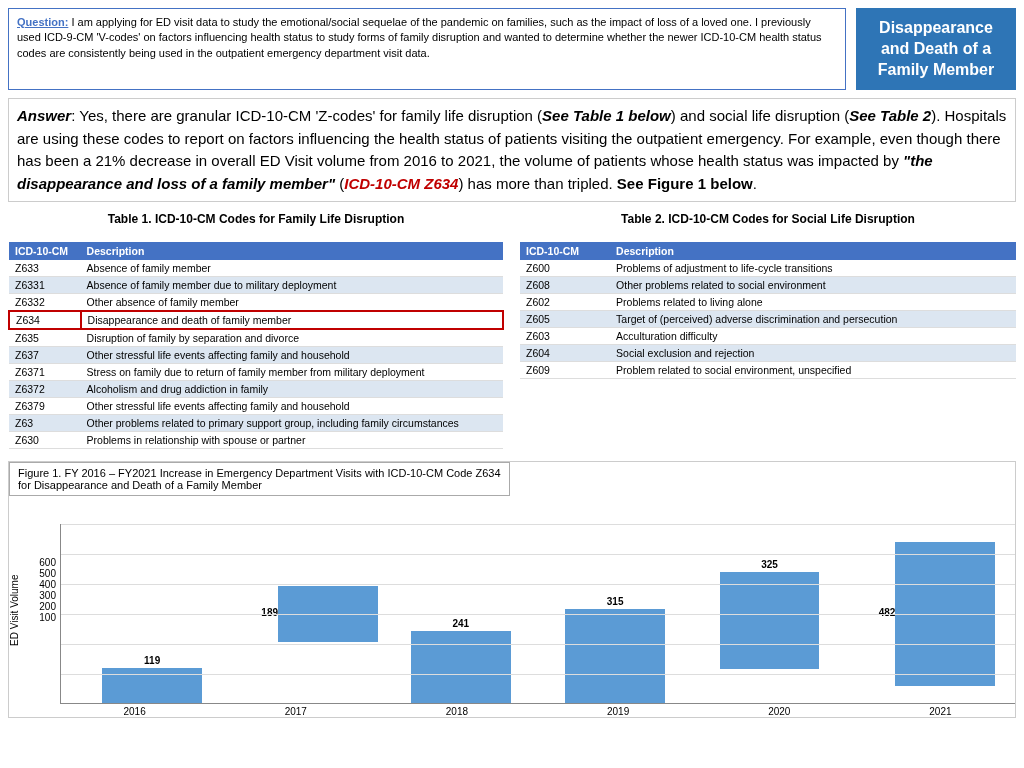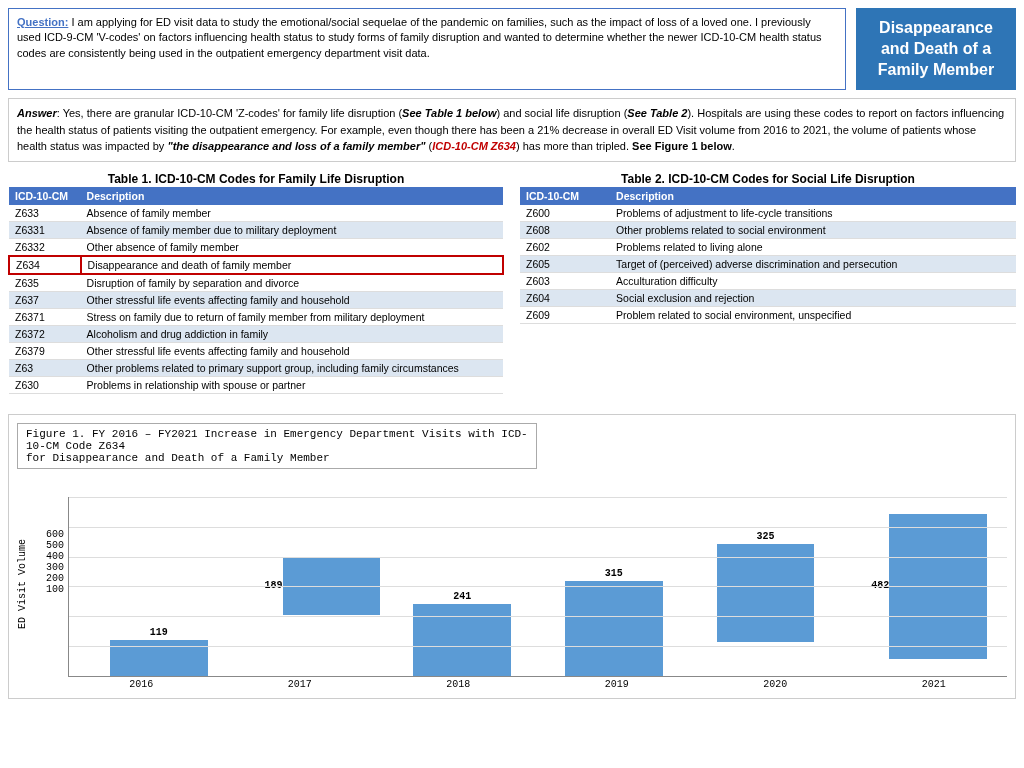--- a/index.html
+++ b/index.html
@@ -36,21 +36,21 @@
       font-size: 16px;
       font-weight: bold;
       text-align: center;
       display: flex;
       align-items: center;
       justify-content: center;
       padding: 10px;
       line-height: 1.3;
     }
     .answer-section {
-      font-size: 11px;
+      font-size: 15px;
       line-height: 1.5;
       margin-bottom: 10px;
       border: 1px solid #ccc;
       padding: 6px 8px;
       background: #fff;
     }
     .answer-label {
       font-style: italic;
       font-weight: bold;
     }
@@ -62,21 +62,21 @@
       gap: 16px;
       margin-bottom: 10px;
     }
     .table-container {
       flex: 1;
     }
     .table-title {
       font-size: 12px;
       font-weight: bold;
       text-align: center;
-      margin-bottom: 1px;
+      margin-bottom: 16px;
     }
     table {
       width: 100%;
       border-collapse: collapse;
       font-size: 10.5px;
     }
     table th {
       background: #4472c4;
       color: #fff;
       padding: 3px 6px;
@@ -91,24 +91,22 @@
       background: #dce6f1;
     }
     table tr:nth-child(odd) td {
       background: #fff;
     }
     .highlighted-row td {
       border: 2px solid #c00000 !important;
       background: #fff !important;
     }
     .chart-section {
-      margin-top: 20px;
-      padding: 8px;
+      margin-top: 12px;
       border: 1px solid #ccc;
-      font-family: Liberation Mono, monospace;
     }
     .chart-title {
       font-size: 11px;
       font-weight: normal;
       margin-bottom: 4px;
       padding: 4px 8px;
       background: #fff;
       border: 1px solid #aaa;
       display: inline-block;
       max-width: 520px;

